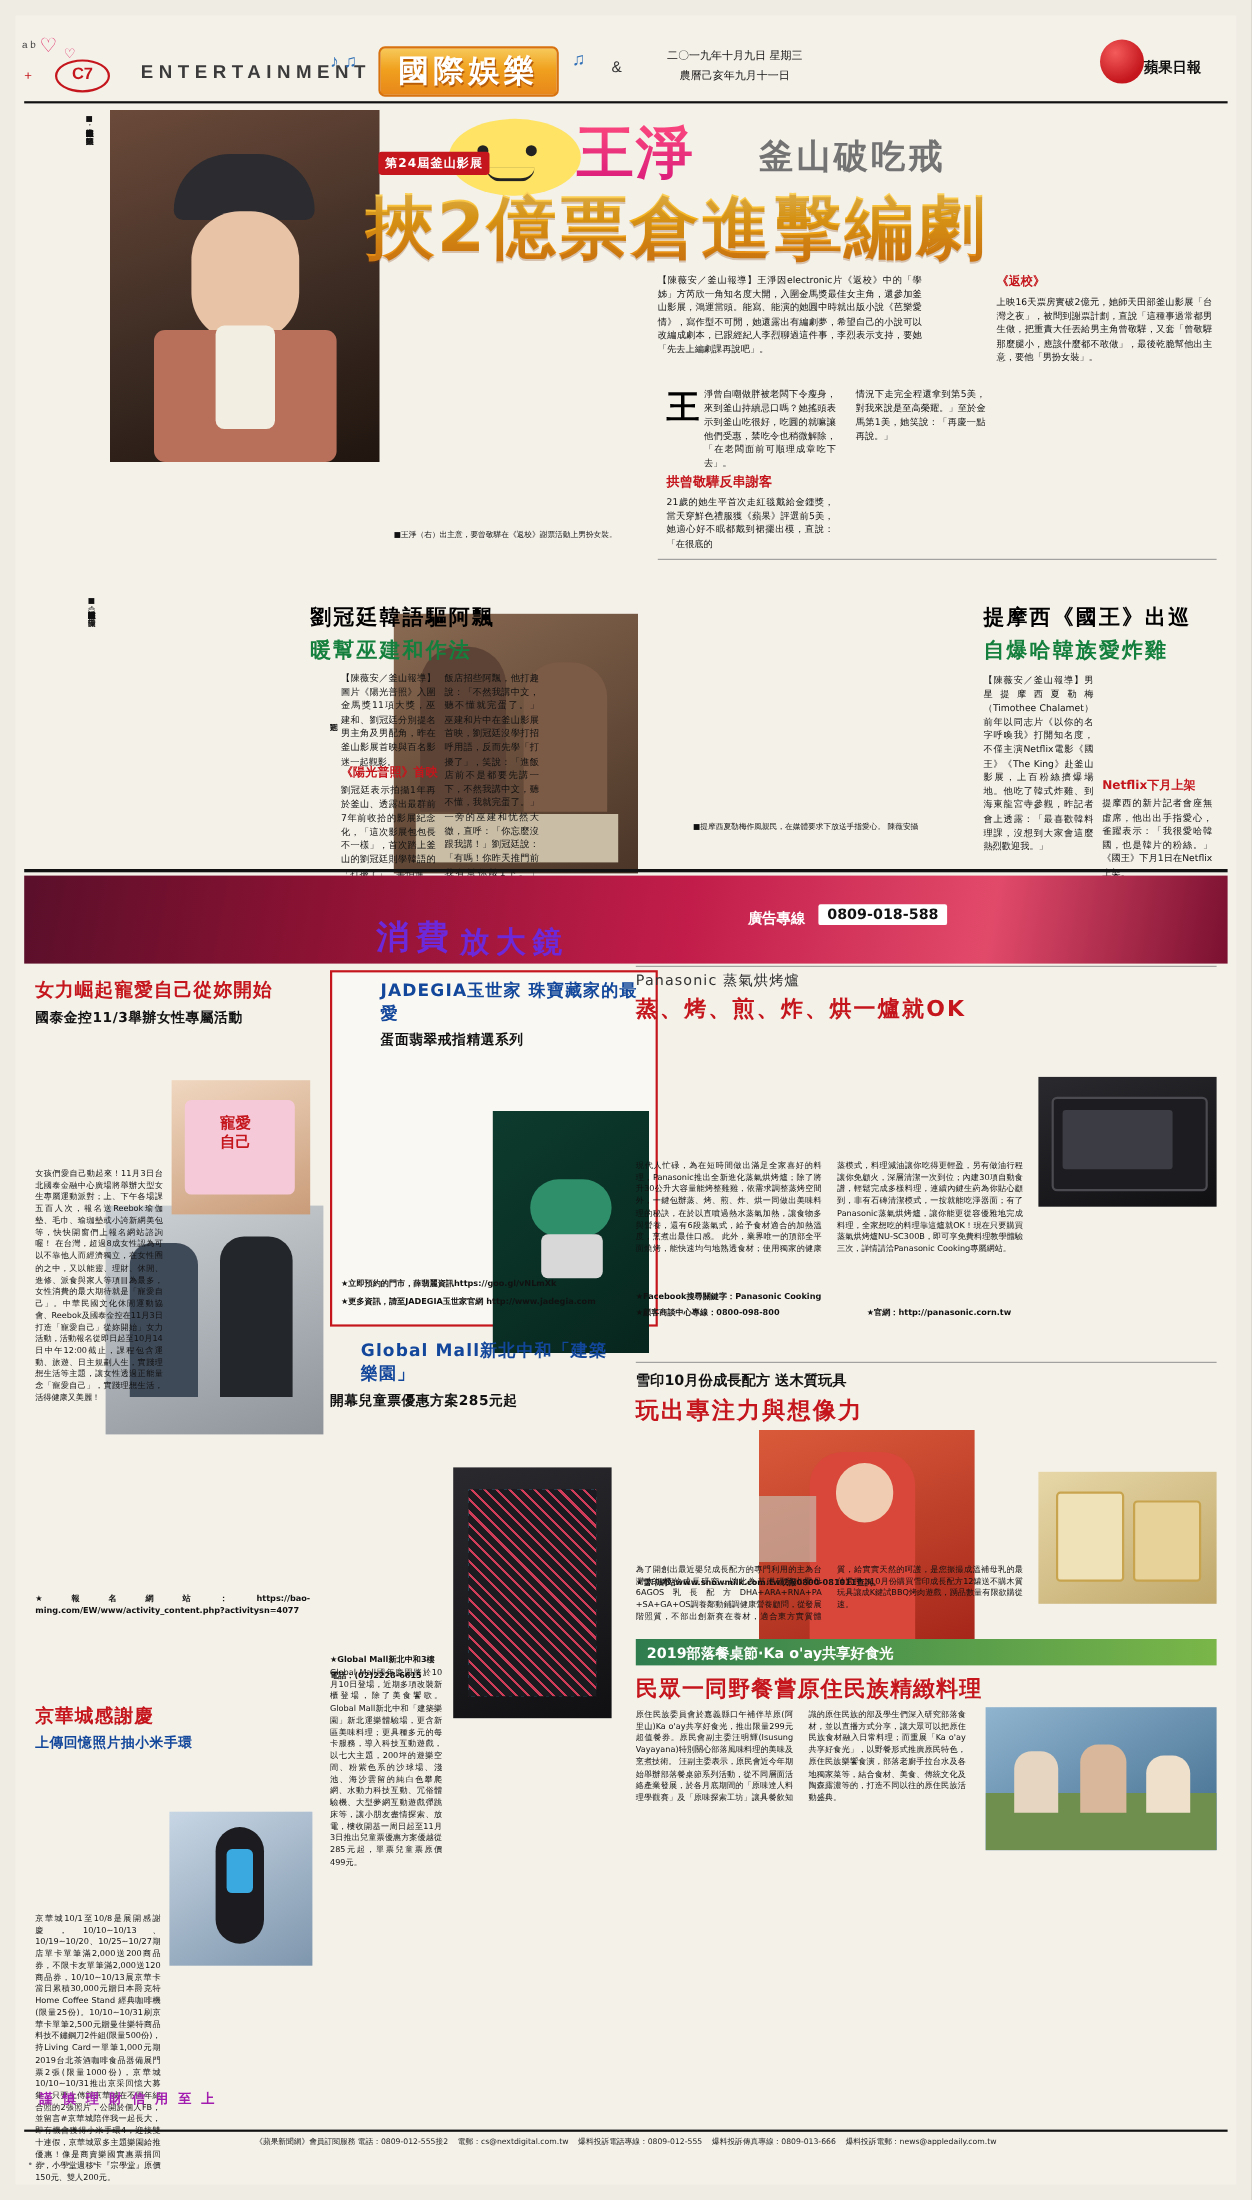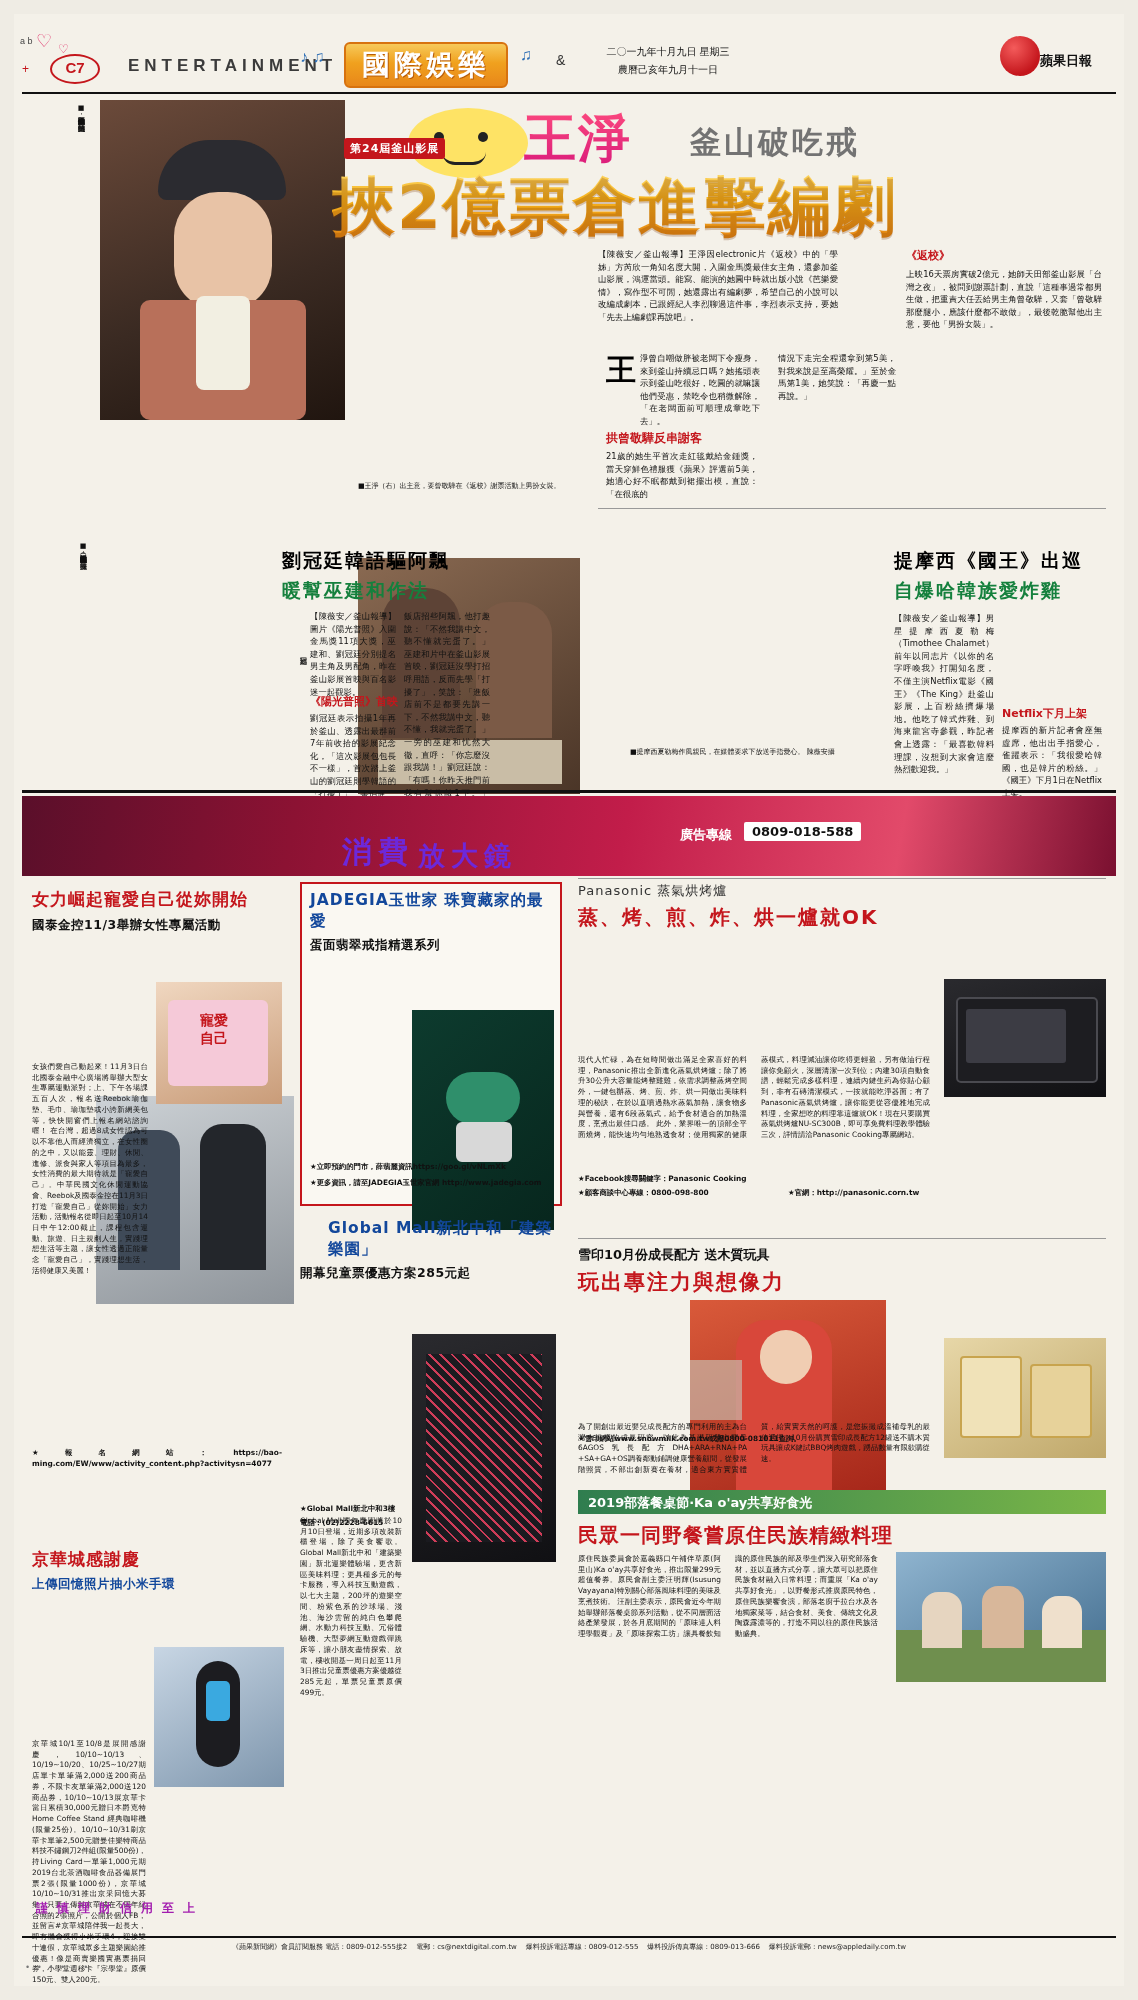--- a/index.html
+++ b/index.html
@@ -197,21 +197,21 @@
     <div class="ad-h1 cn" style="padding-left:4px;">京華城感謝慶</div>
     <div class="ad-h2 cn" style="padding-left:4px;margin-top:5px;color:#12479b;">上傳回憶照片抽小米手環</div>
     <div class="imgbox ph11 abs" style="left:126px;top:54px;width:130px;height:140px;">
       <div class="abs" style="left:42px;top:14px;width:44px;height:106px;background:#1c1c20;border-radius:22px;"></div>
       <div class="abs" style="left:52px;top:34px;width:24px;height:40px;background:#3aa9e0;border-radius:5px;"></div>
     </div>
     <div class="ad-body cn" style="padding:6px 4px 0 4px;width:114px;">京華城10/1至10/8是展開感謝慶，10/10~10/13、10/19~10/20、10/25~10/27期店單卡單筆滿2,000送200商品券，不限卡友單筆滿2,000送120商品券，10/10~10/13展京華卡當日累積30,000元贈日本爵克特Home Coffee Stand 經典咖啡機(限量25份)。10/10~10/31刷京華卡單筆2,500元贈曼佳樂特商品料技不鏽鋼刀2件組(限量500份)，持Living Card一單筆1,000元期2019台北茶酒咖啡食品器備展門票2張(限量1000份)，京華城10/10~10/31推出京采回憶大募集，只要上傳與京華城在不同年紀合照的2張照片，公開於個人FB，並留言#京華城陪伴我一起長大，即有機會獲得小米手環4，迎接雙十連假，京華城眾多主題樂園給推優惠！像是商賣樂國實惠票捐回券，小學堂週移卡『宗學堂』原價150元、雙人200元。</div>
     <div class="abs cn bd" style="left:8px;top:352px;width:250px;text-align:left;font-size:12px;letter-spacing:3px;color:#a21caf;font-family:Liberation Serif, serif;">謹 慎 理 財   信 用 至 上</div>
   </div>
 
-  <div class="abs adbox red-border" style="left:300px;top:882px;width:258px;height:320px;">
+  <div class="abs adbox red-border" style="left:300px;top:882px;width:258px;height:320px;padding-left:36px;">
     <div class="ad-h1 cn blue" style="padding:6px 0 0 8px;font-size:15.5px;">JADEGIA玉世家 珠寶藏家的最愛</div>
     <div class="ad-h2 cn" style="padding:5px 0 0 8px;">蛋面翡翠戒指精選系列</div>
     <div class="imgbox ph6 abs" style="left:110px;top:56px;width:142px;height:220px;">
       <div class="abs" style="left:34px;top:62px;width:74px;height:52px;background:#2f8f6b;border-radius:40px;"></div>
       <div class="abs" style="left:44px;top:112px;width:56px;height:40px;background:#d8d8d8;border-radius:6px;"></div>
     </div>
     <div class="ad-body cn bd" style="position:absolute;left:8px;top:278px;width:240px;">★立即預約的門市，薛翡麗資訊https://goo.gl/vNLmXk</div>
     <div class="ad-body cn bd" style="position:absolute;left:8px;top:294px;width:240px;">★更多資訊，請至JADEGIA玉世家官網 http://www.jadegia.com</div>
   </div>
 

